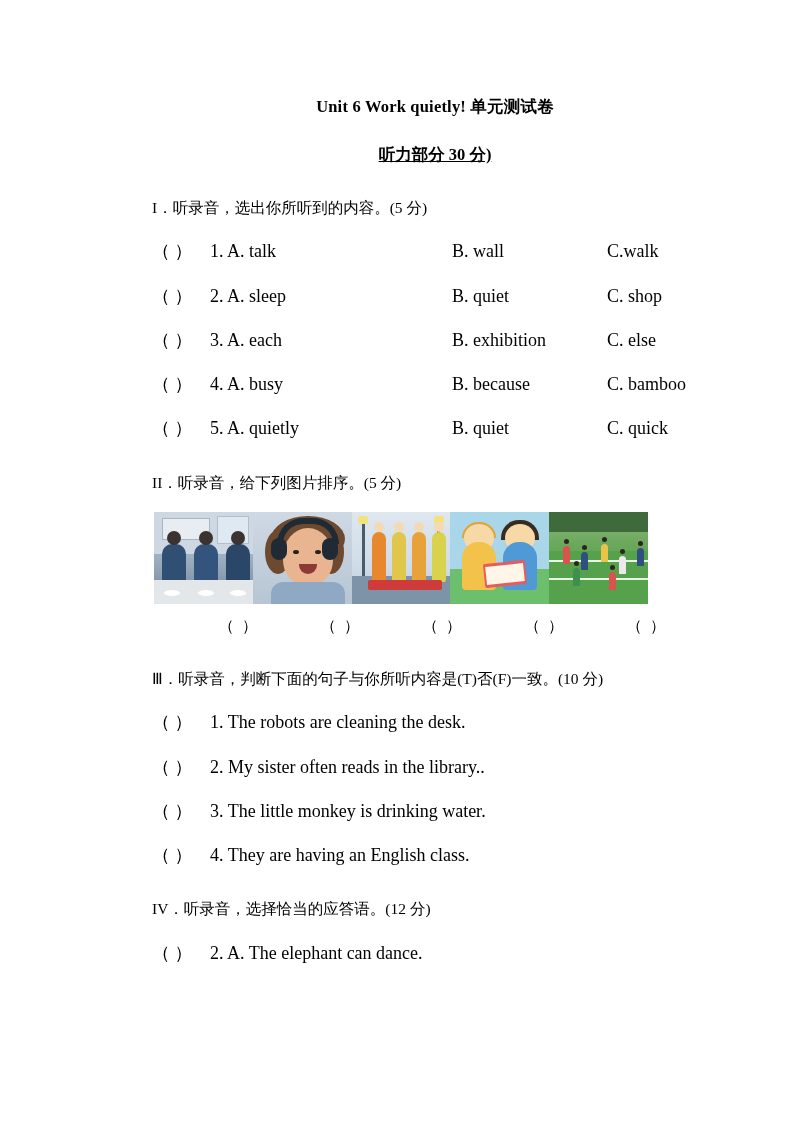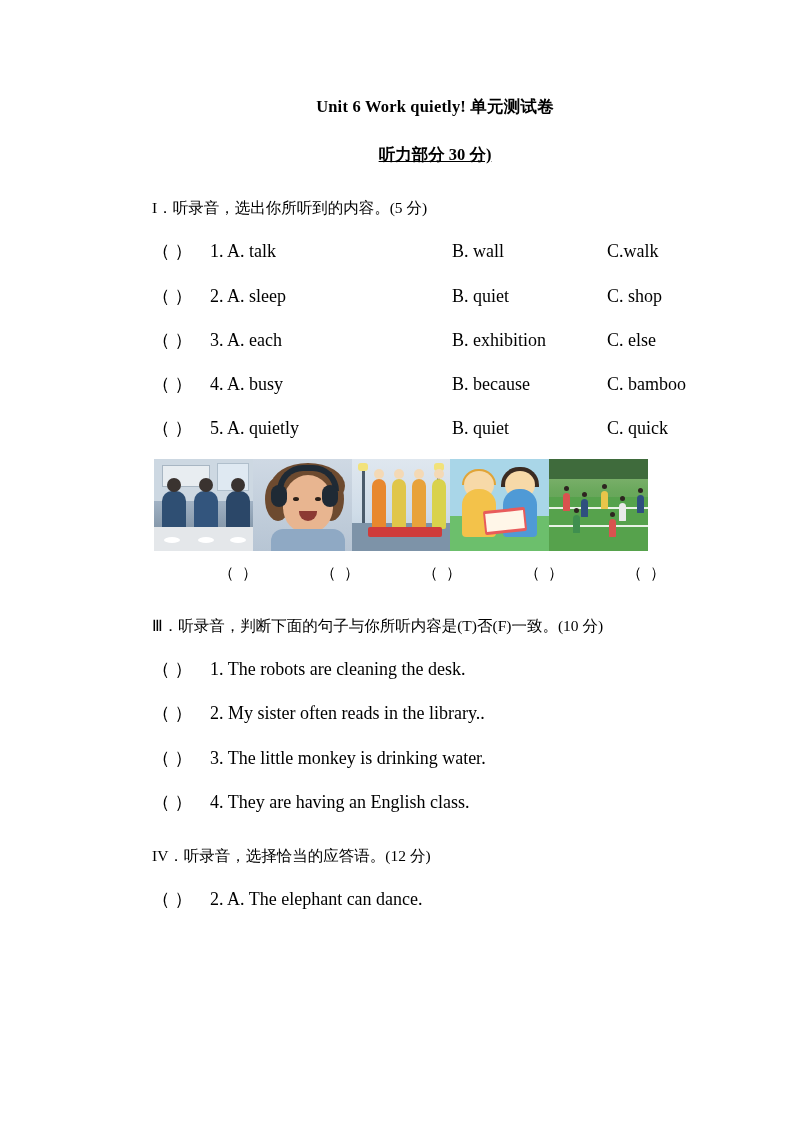--- a/index.html
+++ b/index.html
@@ -203,20 +203,21 @@
       <span class="paren">（    ）</span><span class="stem">4. A. busy</span>
       <span class="opt-b">B. because</span>
       <span class="opt-c">C. bamboo</span>
     </div>
     <div class="q-row">
       <span class="paren">（    ）</span><span class="stem">5. A. quietly</span>
       <span class="opt-b">B. quiet</span>
       <span class="opt-c">C. quick</span>
     </div>
 
+    <div class="section-head">II．听录音，给下列图片排序。(5 分)</div>
 
     <div class="pic-strip">
       <div class="pic pic1">
         <div class="wall"></div>
           <div class="board"></div>
           <div class="win"></div>
         <div class="kid k1">
             <div class="head"></div>
           </div>
         <div class="kid k2">

